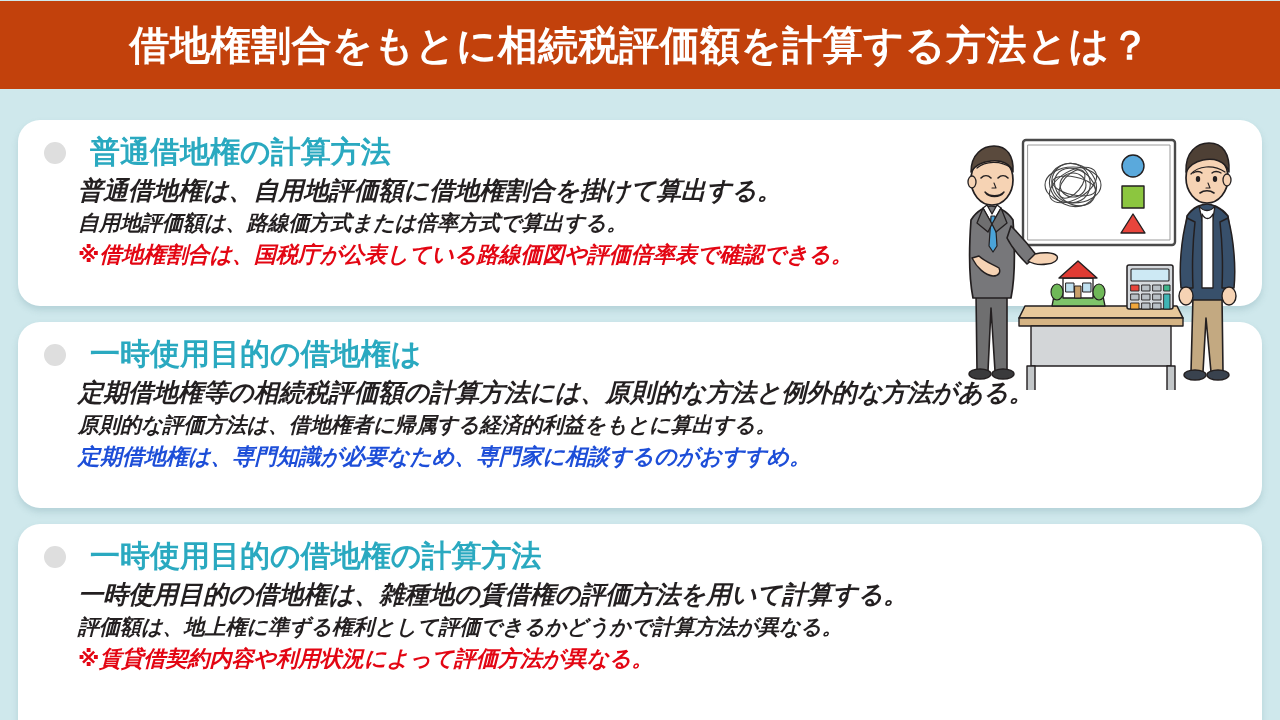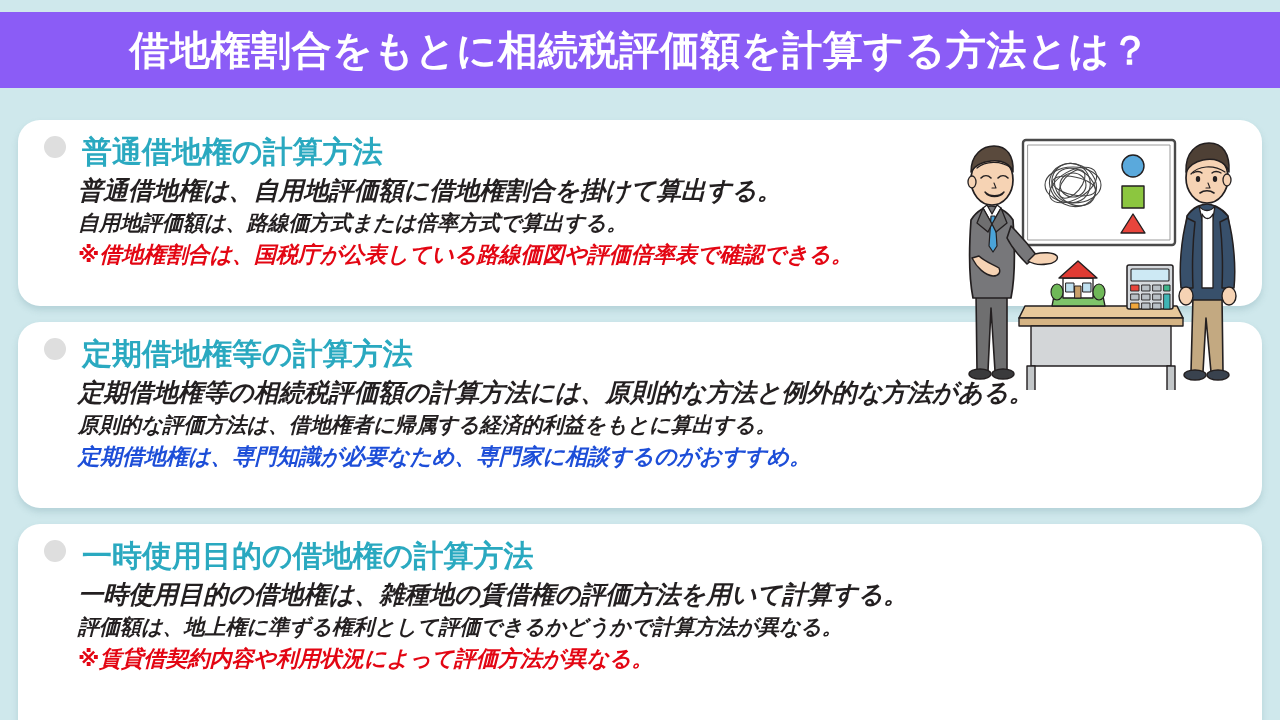--- a/index.html
+++ b/index.html
@@ -6,22 +6,22 @@
   body{
     width:1280px;height:720px;overflow:hidden;
     background:#cfe8ec;
     font-family:"Liberation Sans","DejaVu Sans",sans-serif;
     -webkit-font-smoothing:antialiased;
   }
   .page{position:relative;width:1280px;height:720px;}
 
   
   .header{
-    position:absolute;left:0;top:12px;width:1280px;height:76px;
-    background:#8b5cf6;
+    position:absolute;left:0;top:1px;width:1280px;height:88px;
+    background:#c2410c;
     display:flex;align-items:center;justify-content:center;
   }
   .header-title{
     color:#ffffff;
     font-size:40px;
     font-weight:bold;
     letter-spacing:0.5px;
     line-height:1;
     text-align:center;
     white-space:nowrap;
@@ -39,22 +39,22 @@
     box-shadow:0 4px 6px rgba(120,160,168,0.30);
     padding:14px 26px 16px 26px;
     box-sizing:border-box;
     margin-bottom:16px;
   }
   .card-1{height:186px;}
   .card-2{height:186px;}
   .card-3{height:246px;}
 
   .card-head{
-    display:flex;align-items:flex-start;
-    gap:16px;
+    display:flex;align-items:center;
+    gap:24px;
     margin-bottom:2px;
   }
   .bullet{
     width:22px;height:22px;border-radius:50%;
     background:#dedede;
     flex:0 0 auto;
     margin-top:2px;
   }
   .card-title{
     color:#2aa9c0;
@@ -119,21 +119,21 @@
       <div class="card-body">
         <div class="line line-lead">普通借地権は、自用地評価額に借地権割合を掛けて算出する。</div>
         <div class="line line-sub">自用地評価額は、路線価方式または倍率方式で算出する。</div>
         <div class="line line-note-red">※借地権割合は、国税庁が公表している路線価図や評価倍率表で確認できる。</div>
       </div>
     </div>
 
     <div class="card card-2">
       <div class="card-head">
         <div class="bullet"></div>
-        <div class="card-title">定期借地権等の計算方法</div>
+        <div class="card-title">一時使用目的の借地権は</div>
       </div>
       <div class="card-body">
         <div class="line line-lead">定期借地権等の相続税評価額の計算方法には、原則的な方法と例外的な方法がある。</div>
         <div class="line line-sub">原則的な評価方法は、借地権者に帰属する経済的利益をもとに算出する。</div>
         <div class="line line-note-blue">定期借地権は、専門知識が必要なため、専門家に相談するのがおすすめ。</div>
       </div>
     </div>
 
     <div class="card card-3">
       <div class="card-head">

